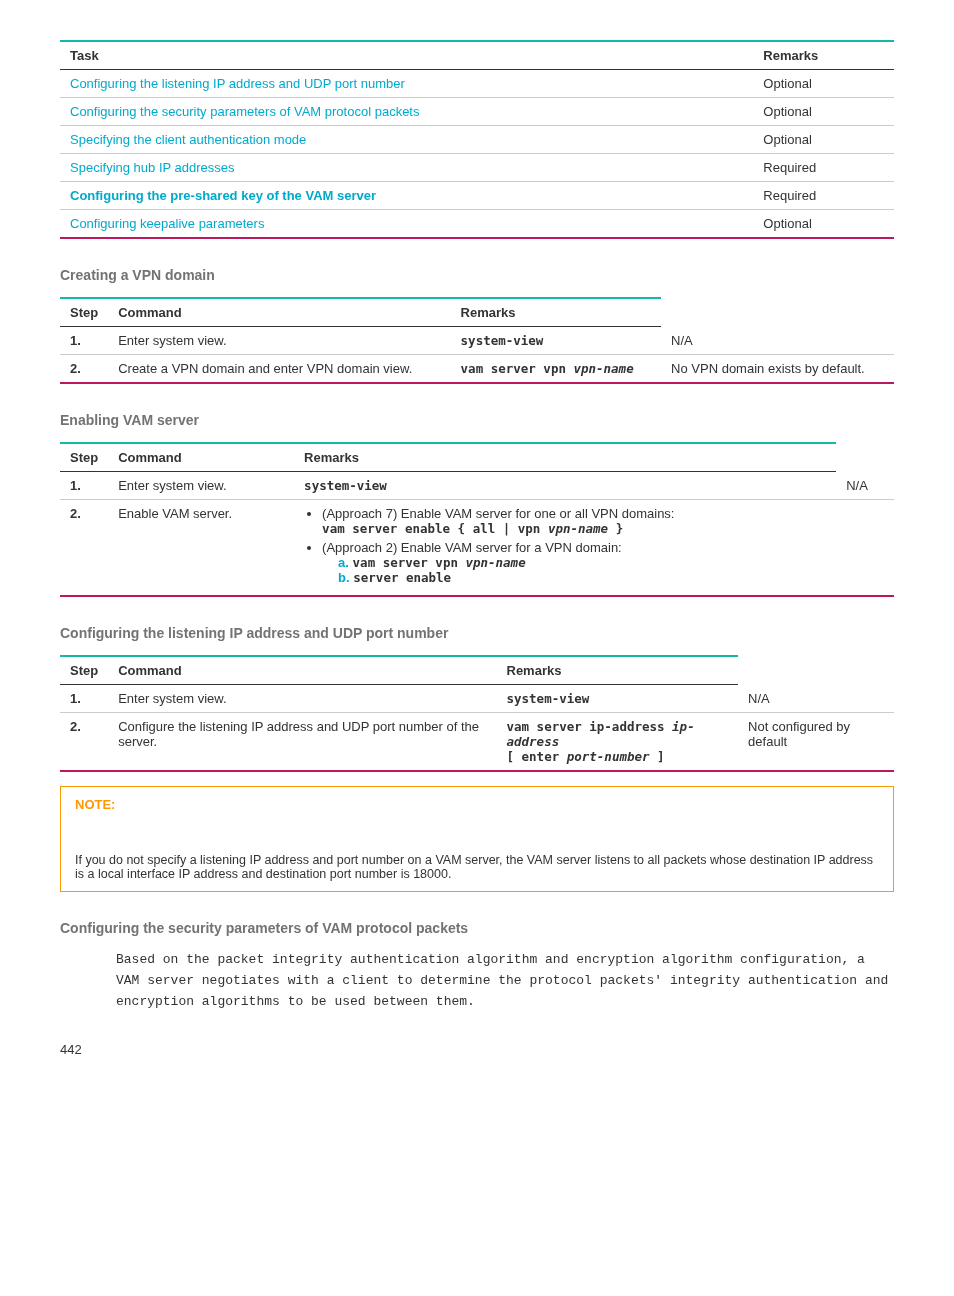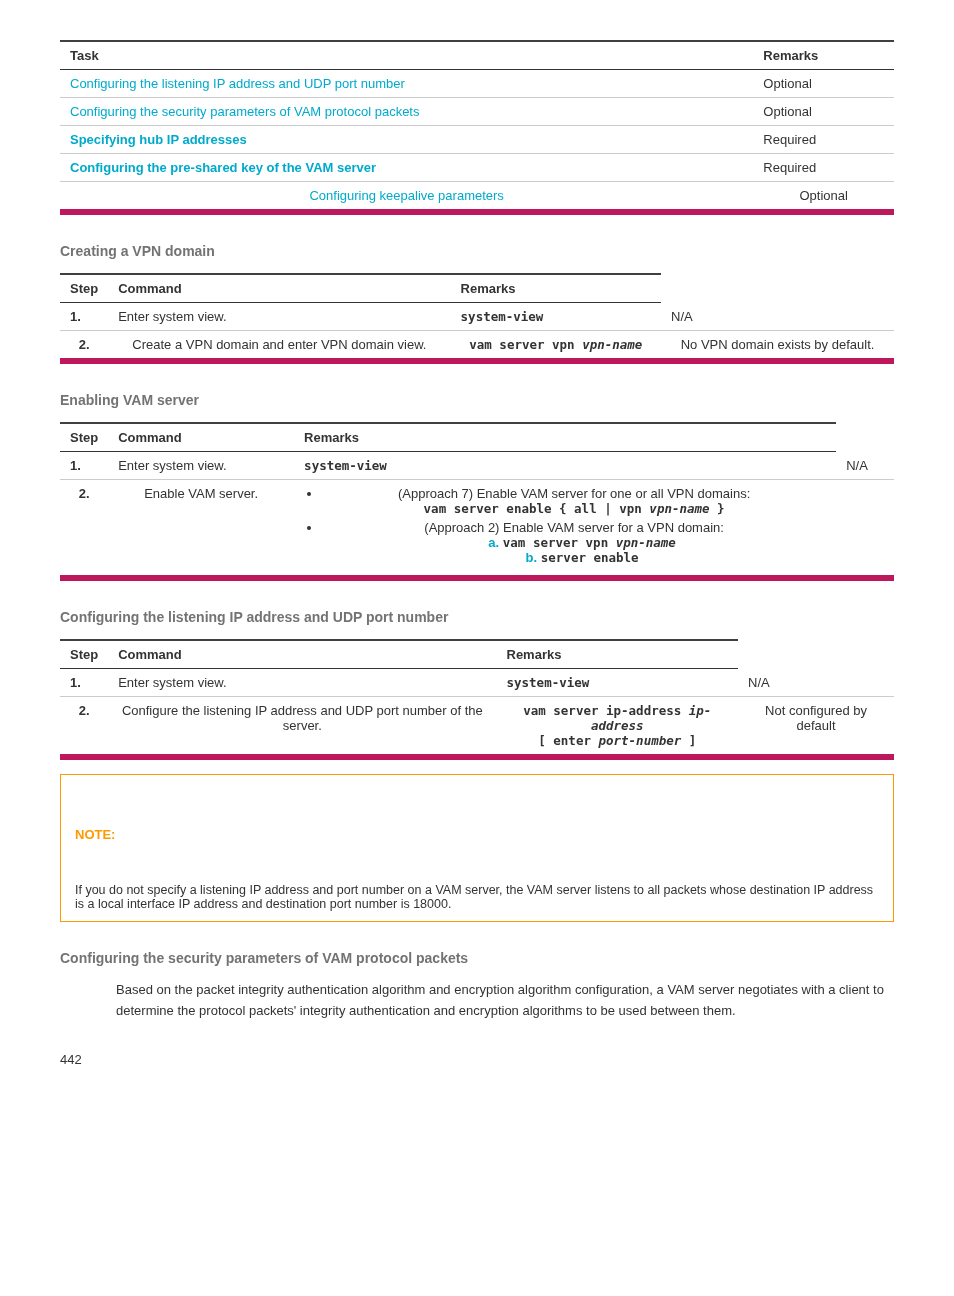--- a/index.html
+++ b/index.html
@@ -20,59 +20,59 @@
     }
     table {
       width: 100%;
       border-collapse: collapse;
       margin-bottom: 8px;
     }
     table th {
       font-weight: bold;
       font-size: 13px;
       padding: 6px 10px;
-      border-top: 2px solid #404040;
+      border-top: 2px solid #14b8a6;
       border-bottom: 1.5px solid #333;
       text-align: left;
       background: #fff;
     }
     table td {
       padding: 6px 10px;
       border-bottom: 1px solid #ccc;
       vertical-align: top;
     }
     table tr:last-child td {
-      border-bottom: 6px solid #be185d;
-      text-align: center;
+      border-bottom: 2px solid #be185d;
     }
     .task-table td:first-child { color: #00aacc; }
     .step-num { font-weight: bold; }
     .cmd { font-weight: bold; font-family: monospace; font-size: 12.5px; margin-top: 31px; }
     .italic { font-style: italic; }
     ul.bullet { list-style: disc; margin-left: 18px; padding: 0; }
     ul.bullet li { margin-bottom: 4px; }
     .note-box {
       border: 1px solid #f90;
       padding: 10px 14px;
       margin: 14px 0;
       background: #fff;
     }
-    .note-title { color: #f90; font-weight: bold; margin-bottom: 4px; margin-top: 42px; }
+    .note-title { color: #f90; font-weight: bold; margin-bottom: 4px; }
     .note-text { font-size: 12.5px; margin-top: 41px; }
     .page-num {
       text-align: left;
       margin-top: 30px;
       font-size: 13px;
       color: #333;
     }
     .body-text {
       margin: 10px 0;
       font-size: 13px;
       line-height: 1.6;
       padding-left: 56px;
+      font-family: Liberation Mono, monospace;
     }
     .sub-cmd { font-family: monospace; font-size: 12.5px; font-weight: bold; }
     .sub-label { font-weight: bold; color: #00aacc; }
   </style>
 </head>
 <body>
 
 <table class="task-table">
   <thead>
     <tr>
@@ -83,21 +83,25 @@
   <tbody id="task-table-body">
   <tr>
         <td style="color: rgb(0, 170, 204);">Configuring the listening IP address and UDP port number</td>
         <td>Optional</td>
       </tr>
       <tr>
         <td style="color: rgb(0, 170, 204);">Configuring the security parameters of VAM protocol packets</td>
         <td>Optional</td>
       </tr>
       <tr>
-        <td style="color: rgb(0, 170, 204); font-weight: bold;">Specifying hub IP addresses</td>
+        <td style="color: rgb(0, 170, 204);">Specifying the client authentication mode</td>
+        <td>Optional</td>
+      </tr>
+      <tr>
+        <td style="color: rgb(0, 170, 204);">Specifying hub IP addresses</td>
         <td>Required</td>
       </tr>
       <tr>
         <td style="color: rgb(0, 170, 204); font-weight: bold;">Configuring the pre-shared key of the VAM server</td>
         <td>Required</td>
       </tr>
       <tr>
         <td style="color: rgb(0, 170, 204);">Configuring keepalive parameters</td>
         <td>Optional</td>
       </tr>

